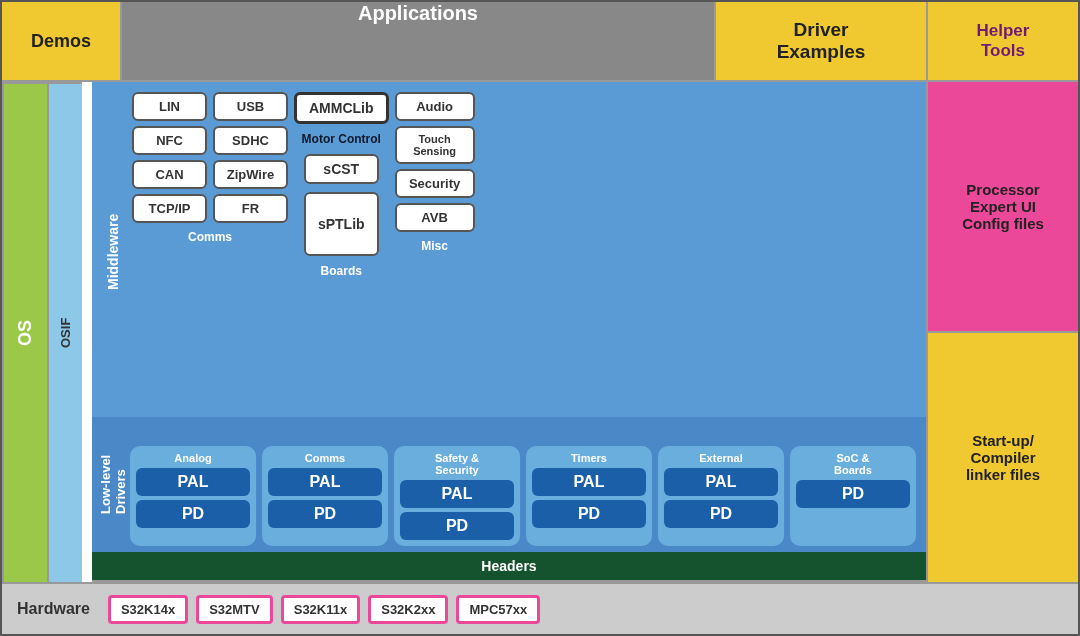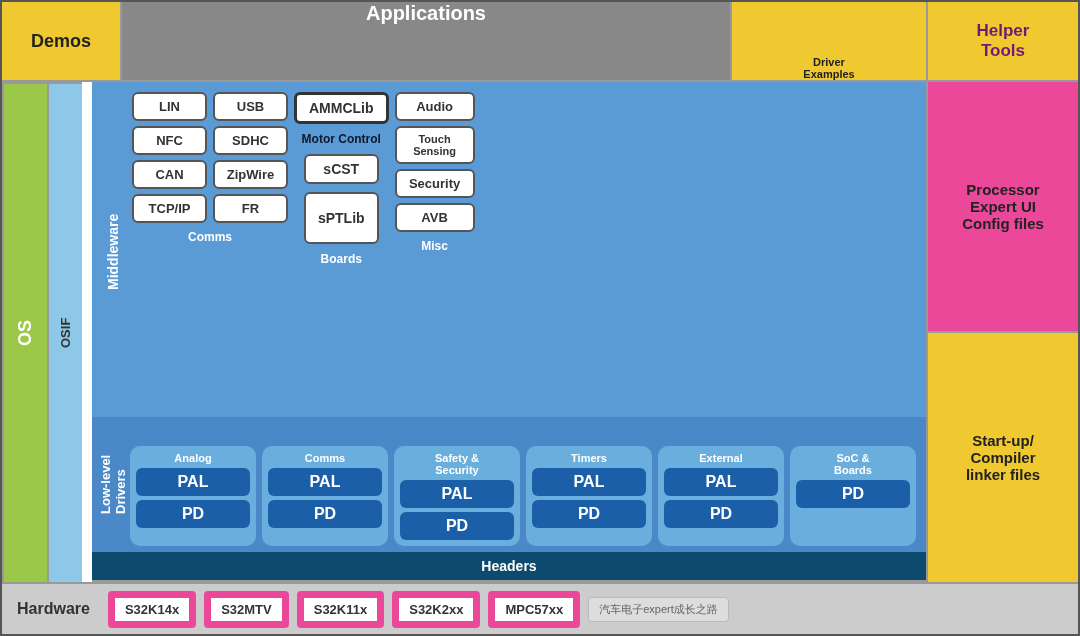--- a/index.html
+++ b/index.html
@@ -38,25 +38,25 @@
       align-items: flex-start;
       justify-content: center;
       font-size: 20px;
       font-weight: bold;
       color: #fff;
       border-right: 2px solid #999;
       border-bottom: 2px solid #999;
     }
     .top-driver-examples {
       background: #f0c830;
-      width: 196px;
-      display: flex;
-      align-items: flex-end;
-      justify-content: center;
-      font-size: 11px;
+      width: 212px;
+      display: flex;
+      align-items: center;
+      justify-content: center;
+      font-size: 19px;
       font-weight: bold;
       color: #222;
       text-align: center;
       border-right: 2px solid #999;
       border-bottom: 2px solid #999;
     }
     .top-helper-tools {
       background: #f0c830;
       width: 150px;
       display: flex;
@@ -203,21 +203,21 @@
       border-radius: 6px;
       padding: 5px 15px;
       font-size: 14px;
       font-weight: bold;
       color: #333;
     }
     .sptlib-box {
       background: #fff;
       border: 2px solid #555;
       border-radius: 6px;
-      padding: 16px 12px;
+      padding: 22px 12px;
       font-size: 14px;
       font-weight: bold;
       color: #333;
     }
     .safety-label-bottom {
       color: #fff;
       font-size: 12px;
       font-weight: bold;
     }
 
@@ -298,21 +298,21 @@
       color: #fff;
       font-size: 16px;
       font-weight: bold;
       text-align: center;
       padding: 5px 0;
       width: 100%;
     }
 
     
     .headers-row {
-      background: #0c4a6e;
+      background: #14532d;
       text-align: center;
       padding: 6px;
       color: #fff;
       font-size: 14px;
       font-weight: bold;
       border-top: 1px solid #4a88c8;
     }
 
     
     .right-side {
@@ -359,21 +359,21 @@
       padding: 0 15px;
     }
     .hardware-label {
       font-size: 16px;
       font-weight: bold;
       color: #333;
       margin-right: 10px;
     }
     .hw-chip {
       background: #fff;
-      border: 7px solid #ec4899;
+      border: 3px solid #ec4899;
       border-radius: 4px;
       padding: 4px 10px;
       font-size: 13px;
       color: #333;
       font-weight: bold;
     }
     .wechat-badge {
       background: #ddd;
       border: 1px solid #bbb;
       border-radius: 4px;
@@ -544,18 +544,15 @@
 
   </div>
 
   <div class="bottom-row">
     <span class="hardware-label">Hardware</span>
     <div class="hw-chip">S32K14x</div>
     <div class="hw-chip">S32MTV</div>
     <div class="hw-chip">S32K11x</div>
     <div class="hw-chip">S32K2xx</div>
     <div class="hw-chip">MPC57xx</div>
-    <div class="wechat-badge">
-      <span>汽车电子expert成长之路</span>
-    </div>
   </div>
 
 </div>
 
 </body></html>

